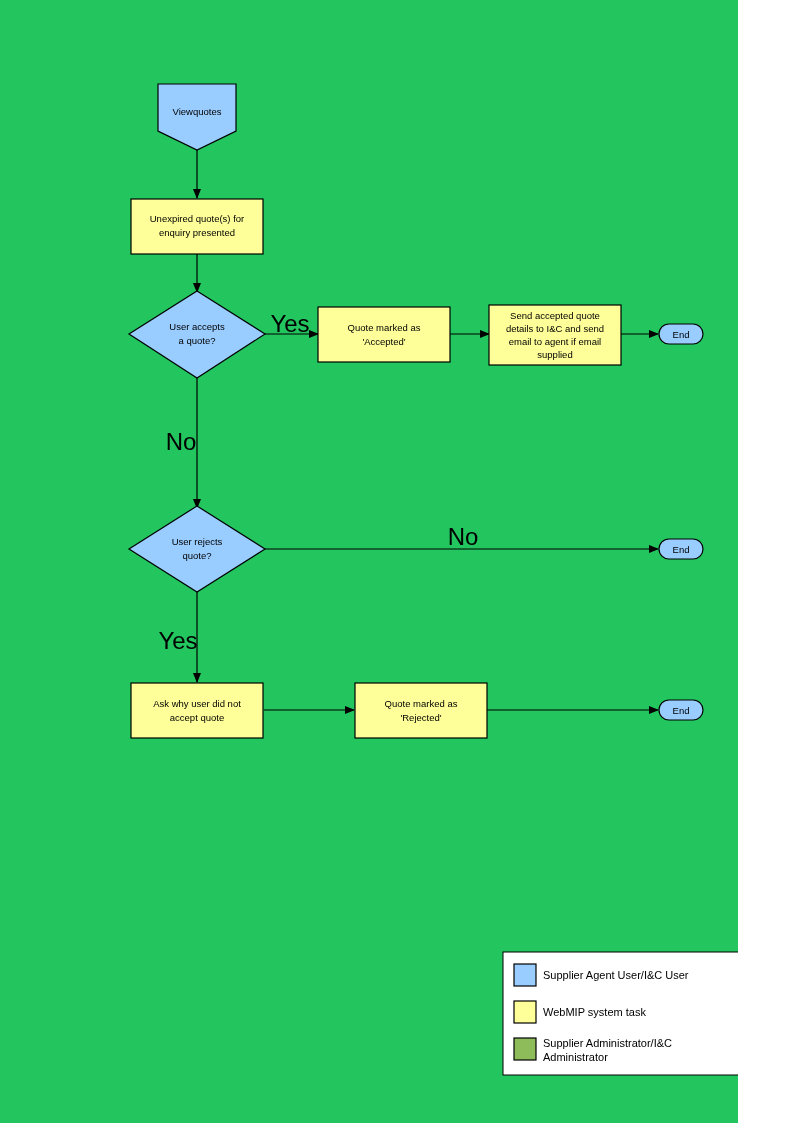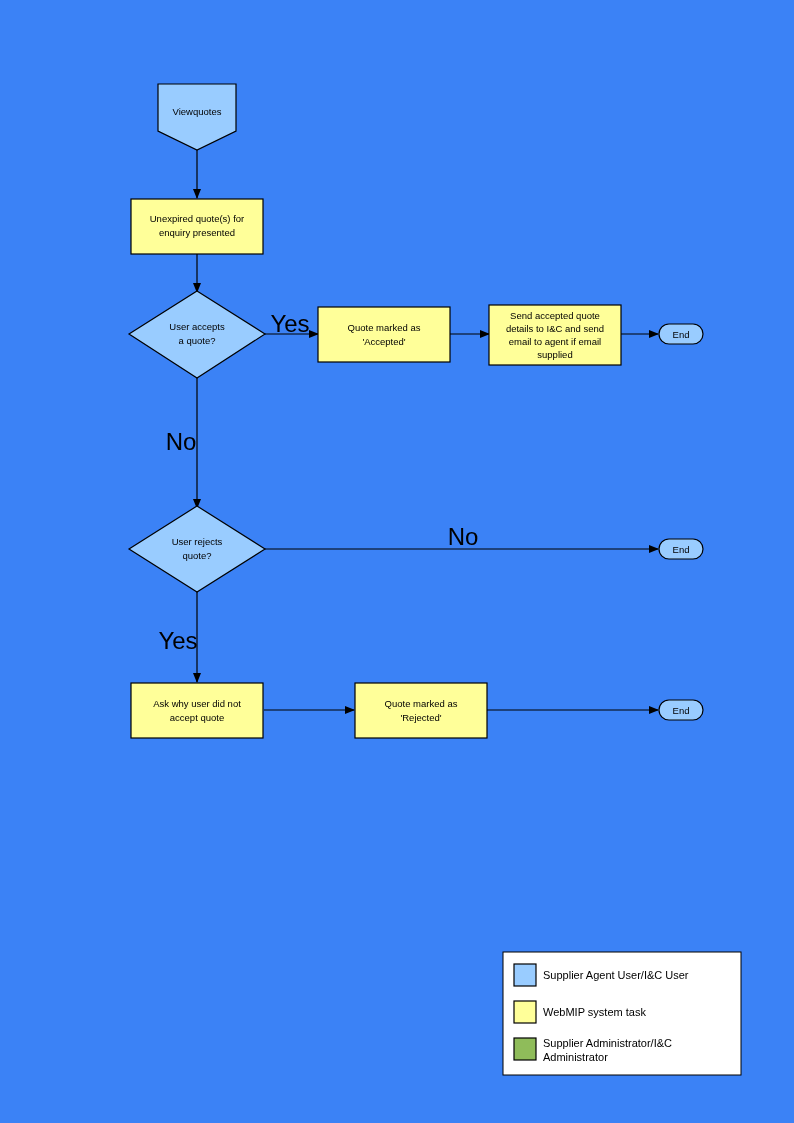--- a/index.html
+++ b/index.html
@@ -2,23 +2,23 @@
 <html><head>
 <meta charset="utf-8">
 <style>
   html, body {
     margin: 0;
     padding: 0;
     background: #ffffff;
   }
   #page {
     position: relative;
-    width: 794px;
+    width: 738px;
     height: 1123px;
-    background: #3b82f6;
+    background: #22c55e;
     overflow: hidden;
     font-family: "Liberation Sans", sans-serif;
   }
   #flow-svg {
     position: absolute;
     left: 0;
     top: 0;
     width: 794px;
     height: 1123px;
   }

